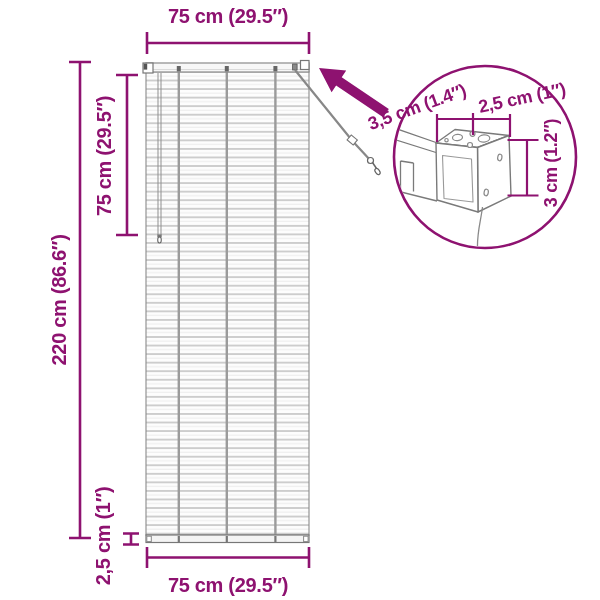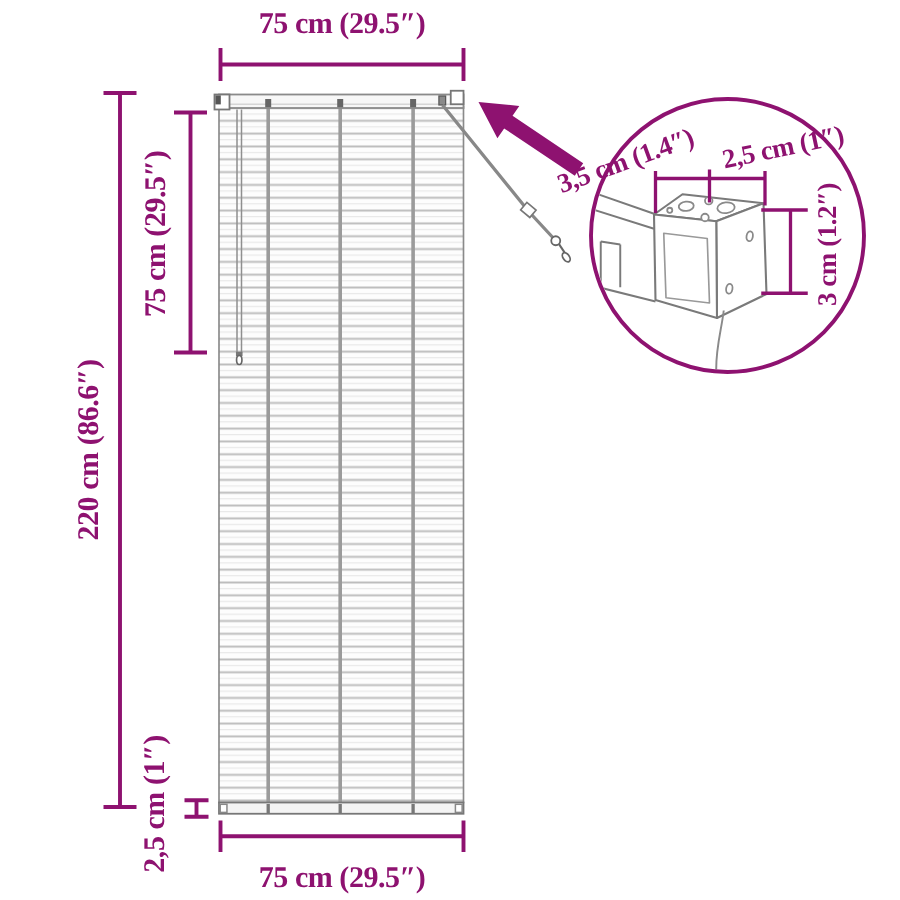--- a/index.html
+++ b/index.html
@@ -4,21 +4,21 @@
 <style>
   :root{
     --color-accent:#8E1270;
     --color-drawing:#7a7a7a;
     --color-slat:#bdbdbd;
   }
   html,body{margin:0;padding:0;background:#ffffff;}
   .canvas{
     position:relative;width:600px;height:600px;overflow:hidden;
     background:#ffffff;
-    font-family:Liberation Serif, serif;
+    font-family:Liberation Sans, sans-serif;
   }
   .canvas svg{position:absolute;left:0;top:0;}
   .dim-label{
     position:absolute;
     color:var(--color-accent);
     font-weight:700;
     white-space:nowrap;
     letter-spacing:-0.3px;
     transform:translate(-50%,-50%);
     z-index:3;

